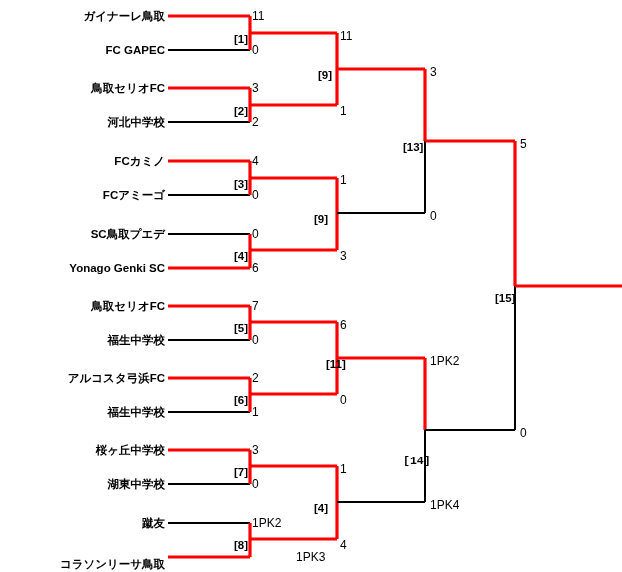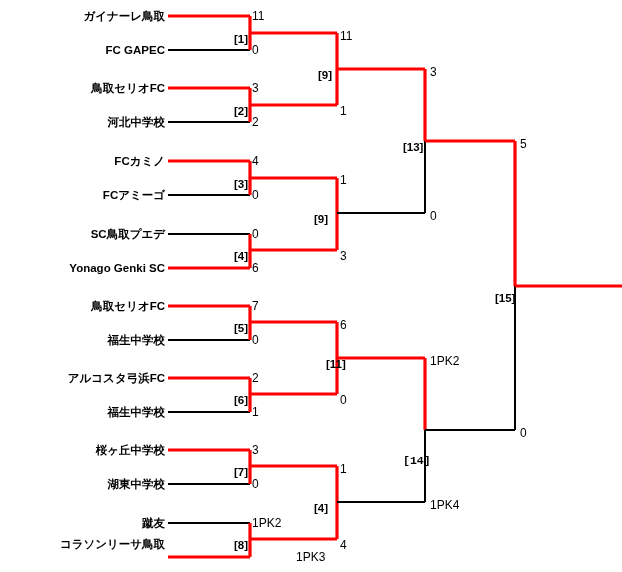--- a/index.html
+++ b/index.html
@@ -128,21 +128,21 @@
       <div class="team" style="right: 457px; top: 189px;">FCアミーゴ</div>
       <div class="team" style="right: 457px; top: 228px;">SC鳥取プエデ</div>
       <div class="team" style="right: 457px; top: 262px;">Yonago Genki SC</div>
       <div class="team" style="right: 457px; top: 300px;">鳥取セリオFC</div>
       <div class="team" style="right: 457px; top: 334px;">福生中学校</div>
       <div class="team" style="right: 457px; top: 372px;">アルコスタ弓浜FC</div>
       <div class="team" style="right: 457px; top: 406px; text-align: center;">福生中学校</div>
       <div class="team" style="right: 457px; top: 444px;">桜ヶ丘中学校</div>
       <div class="team" style="right: 457px; top: 478px;">湖東中学校</div>
       <div class="team" style="right: 457px; top: 517px;">蹴友</div>
-      <div class="team" style="right: 457px; top: 538px; margin-left: 18px;">コラソンリーサ鳥取</div>
+      <div class="team" style="right: 457px; top: 558px; margin-left: 18px;">コラソンリーサ鳥取</div>
     </div>
   <div id="scores-layer">
       <div class="score" style="left: 252px; top: 10px;">11</div>
       <div class="score" style="left: 252px; top: 44px;">0</div>
       <div class="score" style="left: 252px; top: 82px;">3</div>
       <div class="score" style="left: 252px; top: 116px;">2</div>
       <div class="score" style="left: 252px; top: 155px;">4</div>
       <div class="score" style="left: 252px; top: 189px;">0</div>
       <div class="score" style="left: 252px; top: 228px;">0</div>
       <div class="score" style="left: 252px; top: 262px;">6</div>

